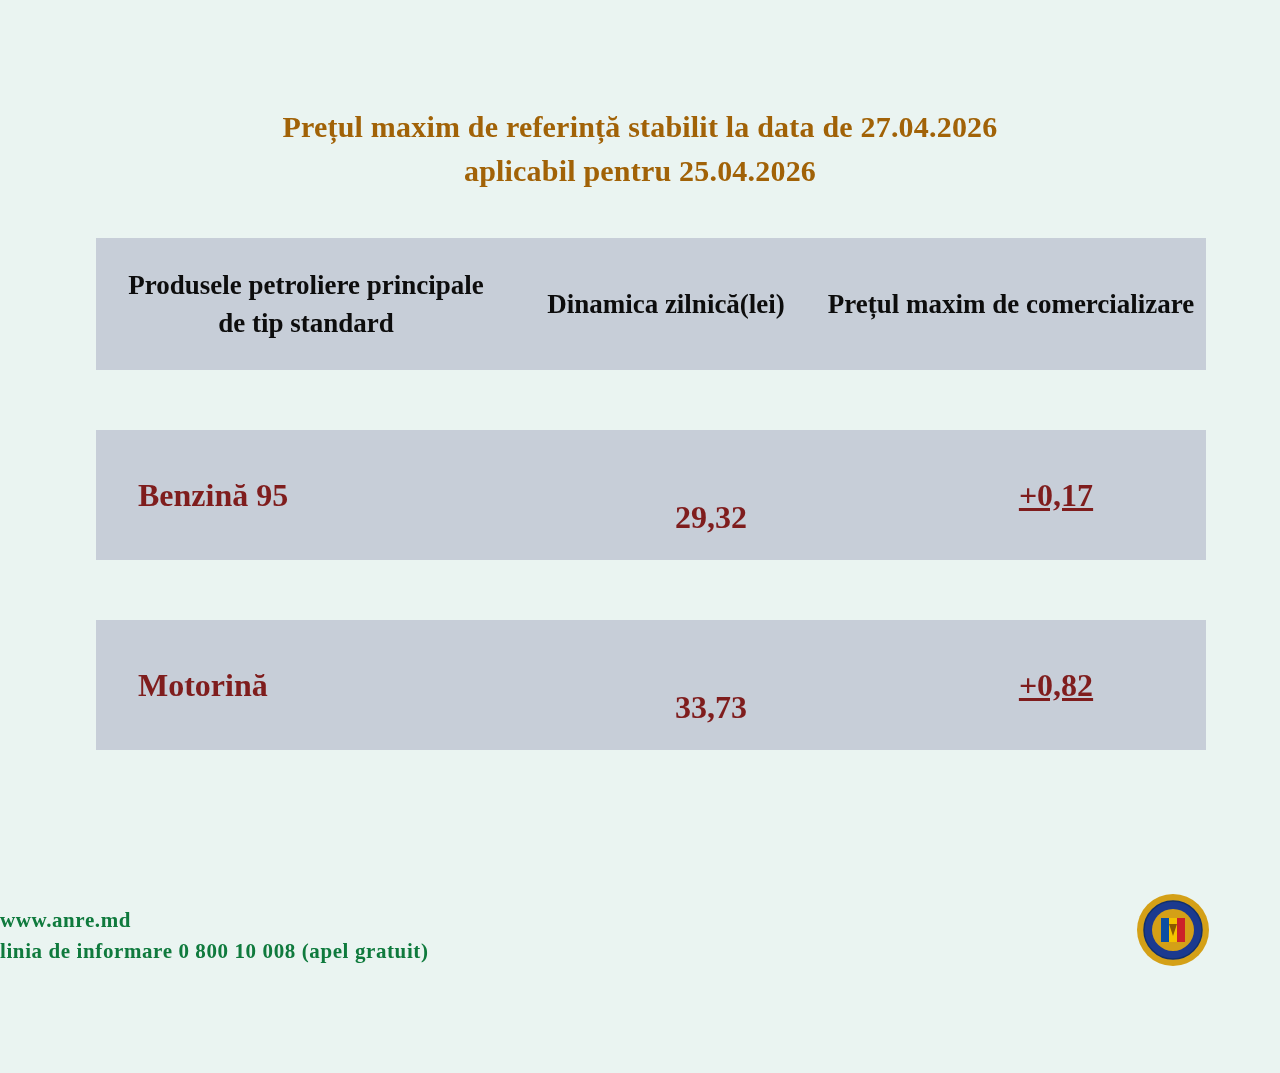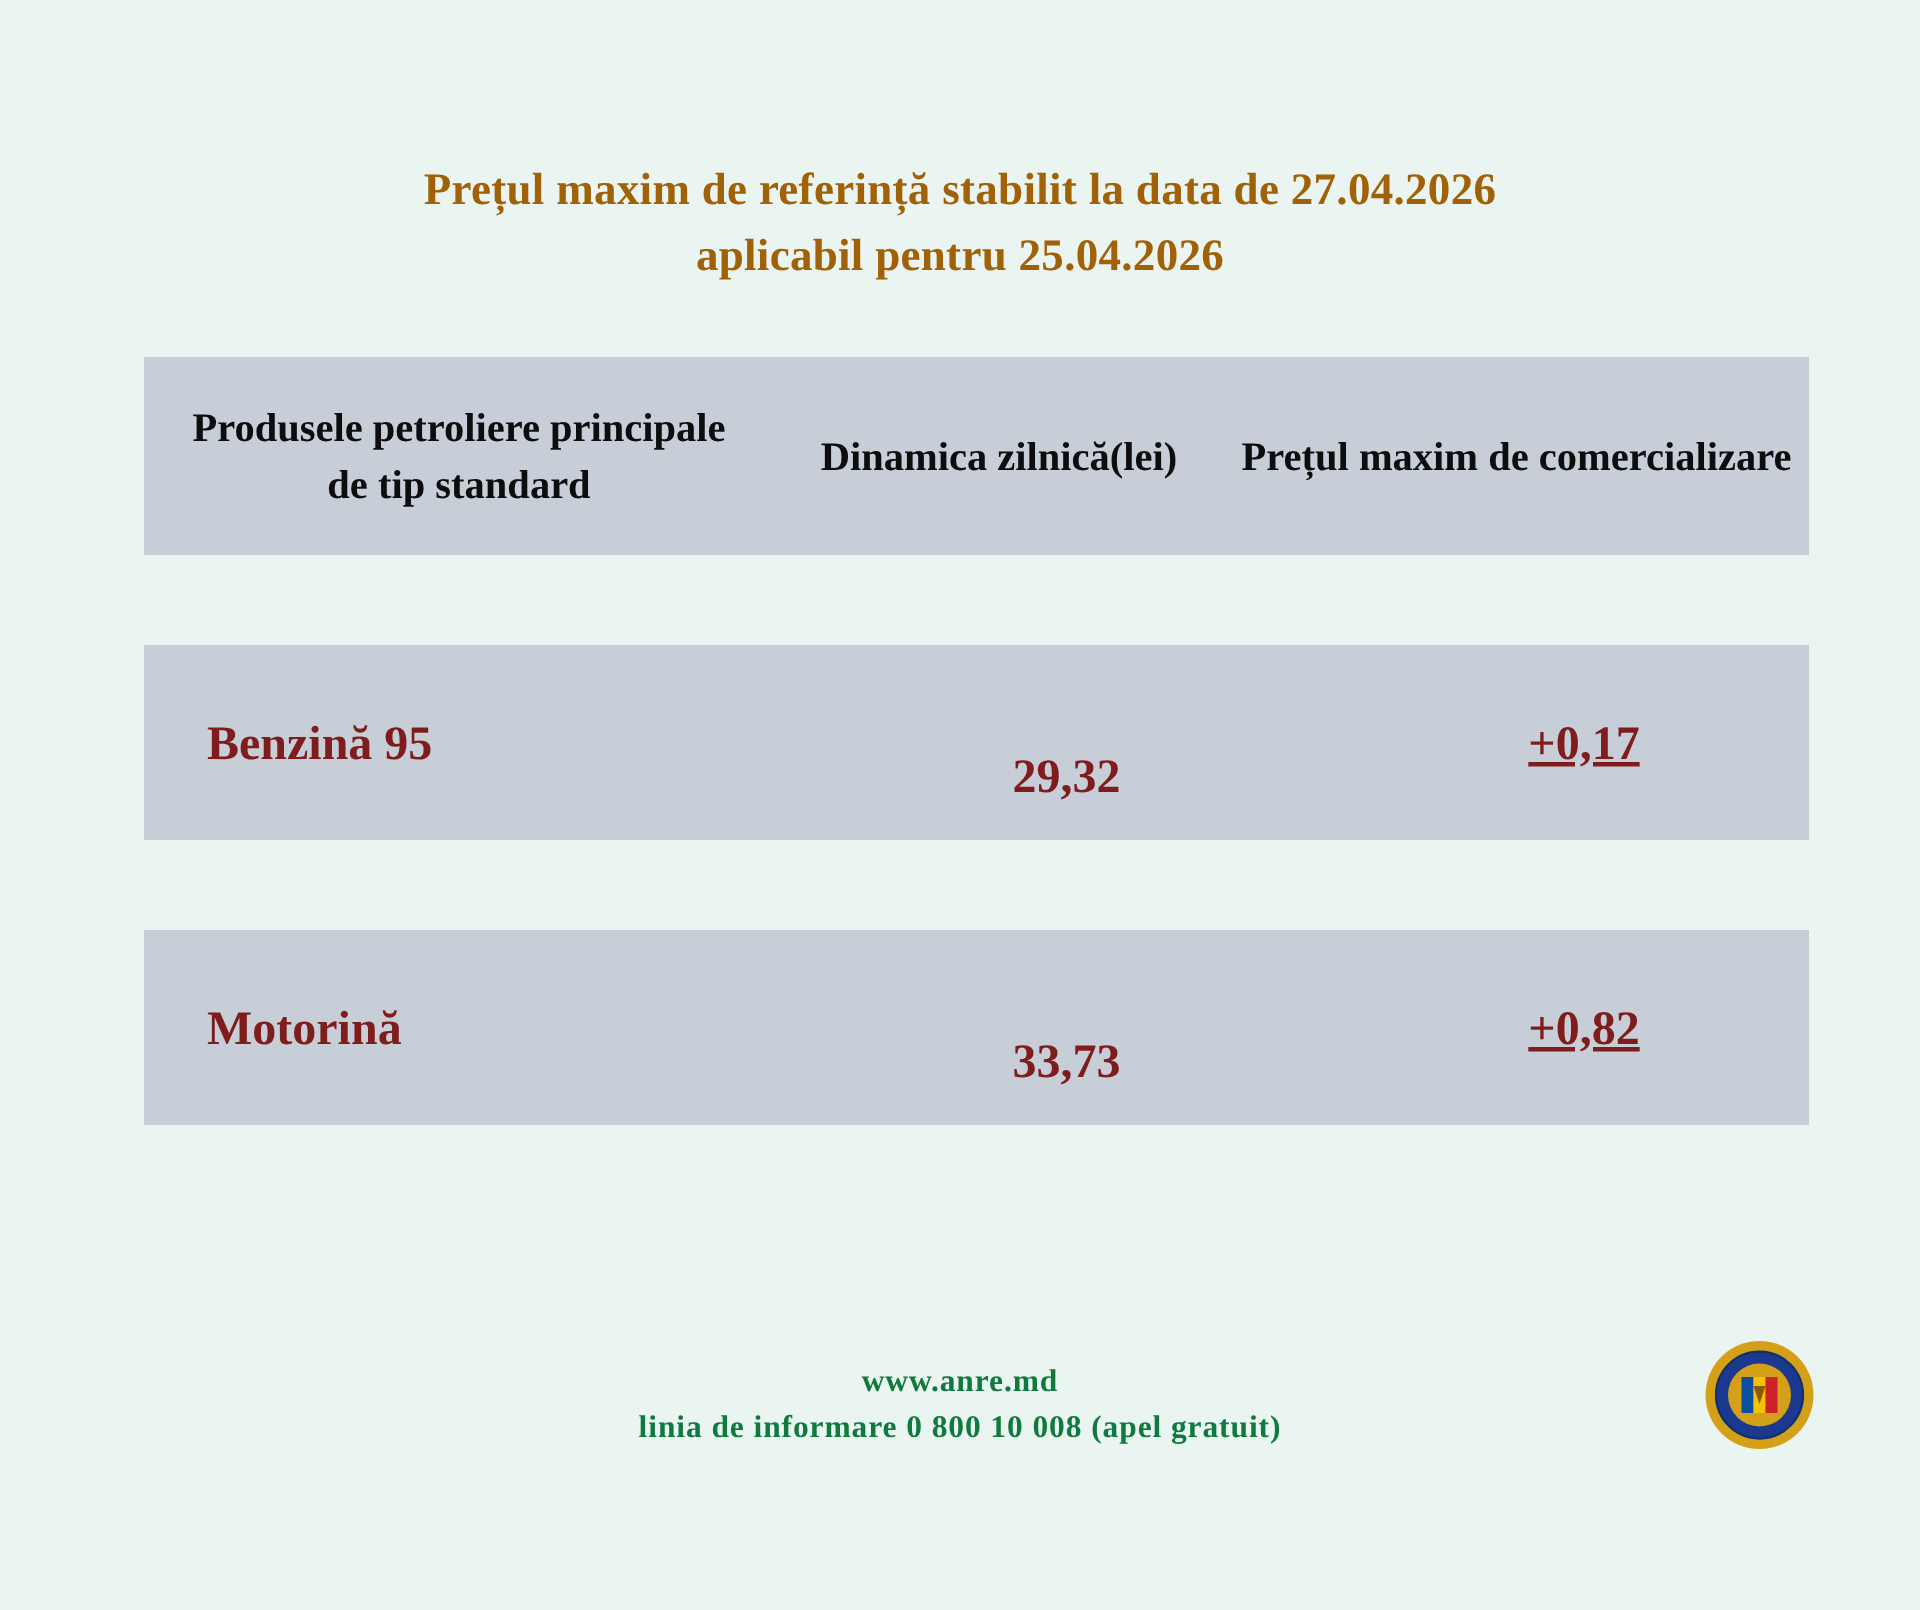--- a/index.html
+++ b/index.html
@@ -96,21 +96,20 @@
     text-align: center;
     box-sizing: border-box;
     text-decoration: underline;
   }
 
   .footer {
     position: absolute;
     left: 0;
     top: 905px;
     width: 1280px;
-    text-align: center;
   }
   .footer-line {
     color: #0f7a3d;
     font-size: 21px;
     font-weight: bold;
     line-height: 31px;
     letter-spacing: 0.6px;
   }
 
   .logo {

